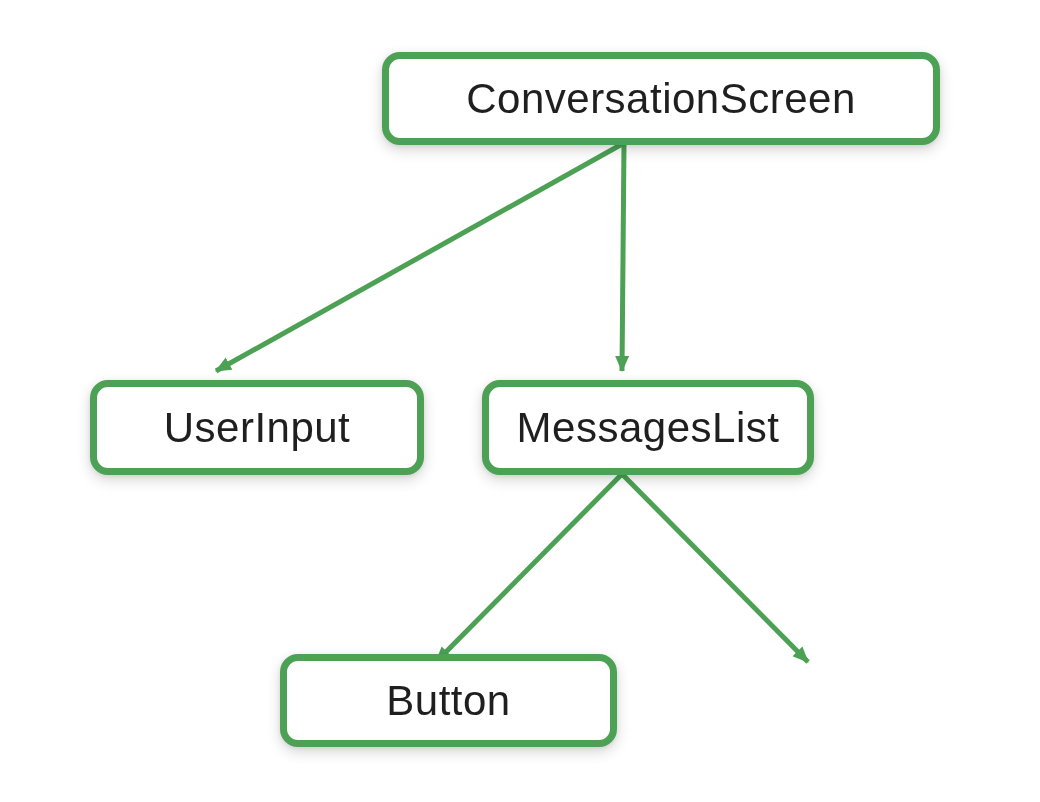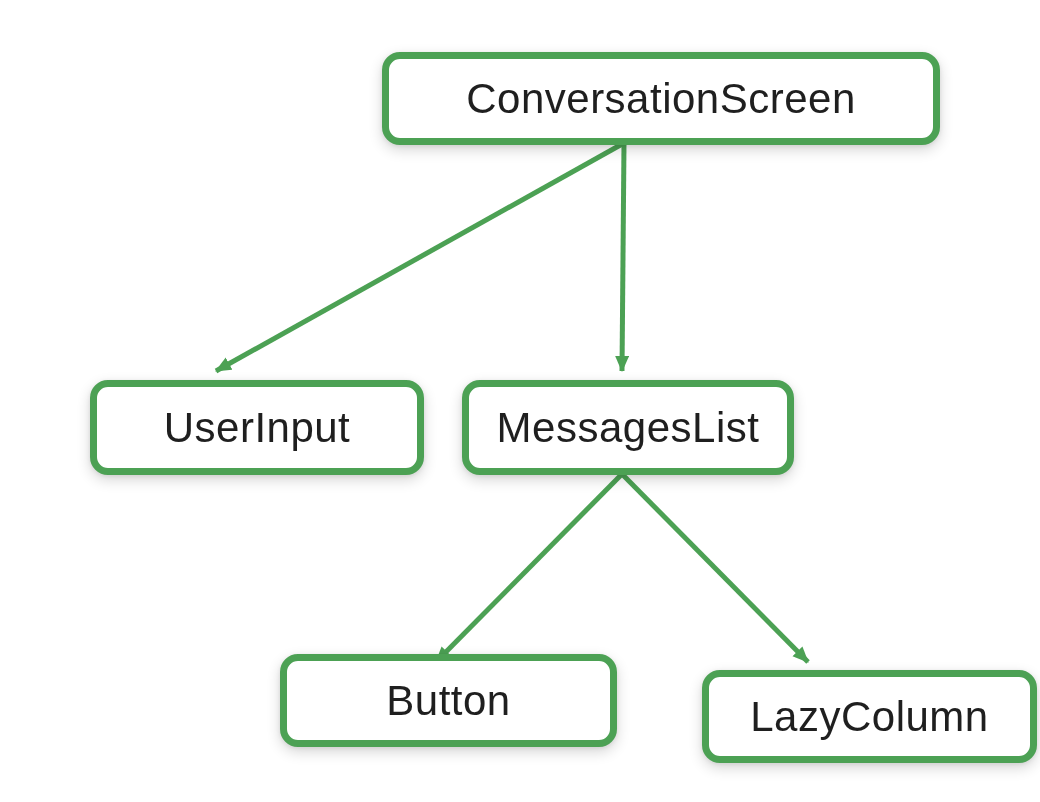--- a/index.html
+++ b/index.html
@@ -46,21 +46,21 @@
   }
   .node-label {
     font-size: 42px;
     font-weight: 400;
     color: var(--text);
     letter-spacing: 0.5px;
     white-space: nowrap;
   }
   .node-conversation-screen { left: 345px; top: 52px;  width: 558px; height: 93px; }
   .node-user-input          { left: 53px;  top: 380px; width: 334px; height: 95px; }
-  .node-messages-list       { left: 425px; top: 380px; width: 332px; height: 95px; }
+  .node-messages-list       { left: 445px; top: 380px; width: 332px; height: 95px; }
   .node-button              { left: 243px; top: 654px; width: 337px; height: 93px; }
   .node-lazy-column         { left: 665px; top: 670px; width: 335px; height: 93px; }
 </style>
 </head>
 <body>
 
 <div class="canvas">
 
   <svg class="edges-layer" viewBox="0 0 1040 802">
     <defs>
@@ -83,17 +83,14 @@
   </div>
 
   <div class="node node-messages-list">
     <span class="node-label">MessagesList</span>
   </div>
 
   <div class="node node-button">
     <span class="node-label">Button</span>
   </div>
 
-  <div class="node node-lazy-column">
-    <span class="node-label">LazyColumn</span>
-  </div>
 
 </div>
 
 </body></html>

